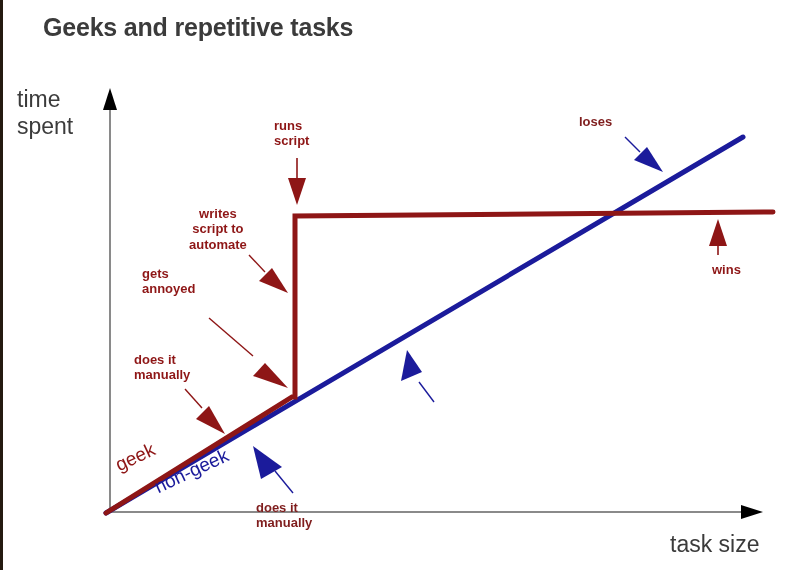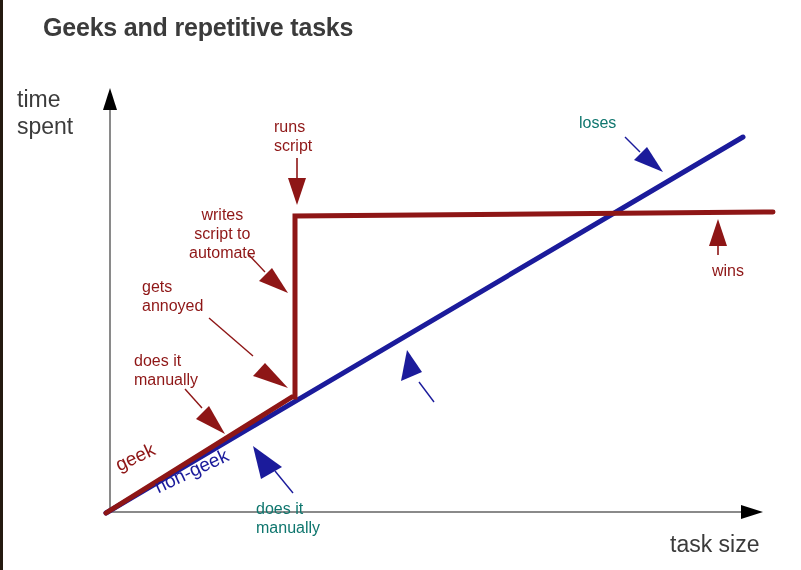--- a/index.html
+++ b/index.html
@@ -44,28 +44,29 @@
     font-size: 23px;
     color: #3b3b3b;
   }
   #x-axis-label {
     left: 667px;
     top: 531px;
     font-size: 23px;
     color: #3b3b3b;
   }
   .ann {
-    font-size: 16px;
+    font-size: 13px;
+    font-weight: bold;
   }
   .ann-red { color: #8e1616; }
-  .ann-blue { color: #0f766e; }
+  .ann-blue { color: #7f1d1d; }
 
   #ann-runs-script   { left: 271px; top: 118px; }
   #ann-writes-script { left: 186px; top: 206px; text-align: center; }
-  #ann-gets-annoyed  { left: 139px; top: 278px; }
+  #ann-gets-annoyed  { left: 139px; top: 266px; }
   #ann-does-it-manually-geek { left: 131px; top: 352px; }
   #ann-wins          { left: 697px; top: 262px; margin-left: 12px; }
   #ann-loses         { left: 576px; top: 114px; }
   #ann-makes-fun     { left: 383px; top: 411px; }
   #ann-does-it-manually-nongeek { left: 253px; top: 500px; }
 
   #label-geek {
     left: 109px;
     top: 456px;
     font-size: 19px;

